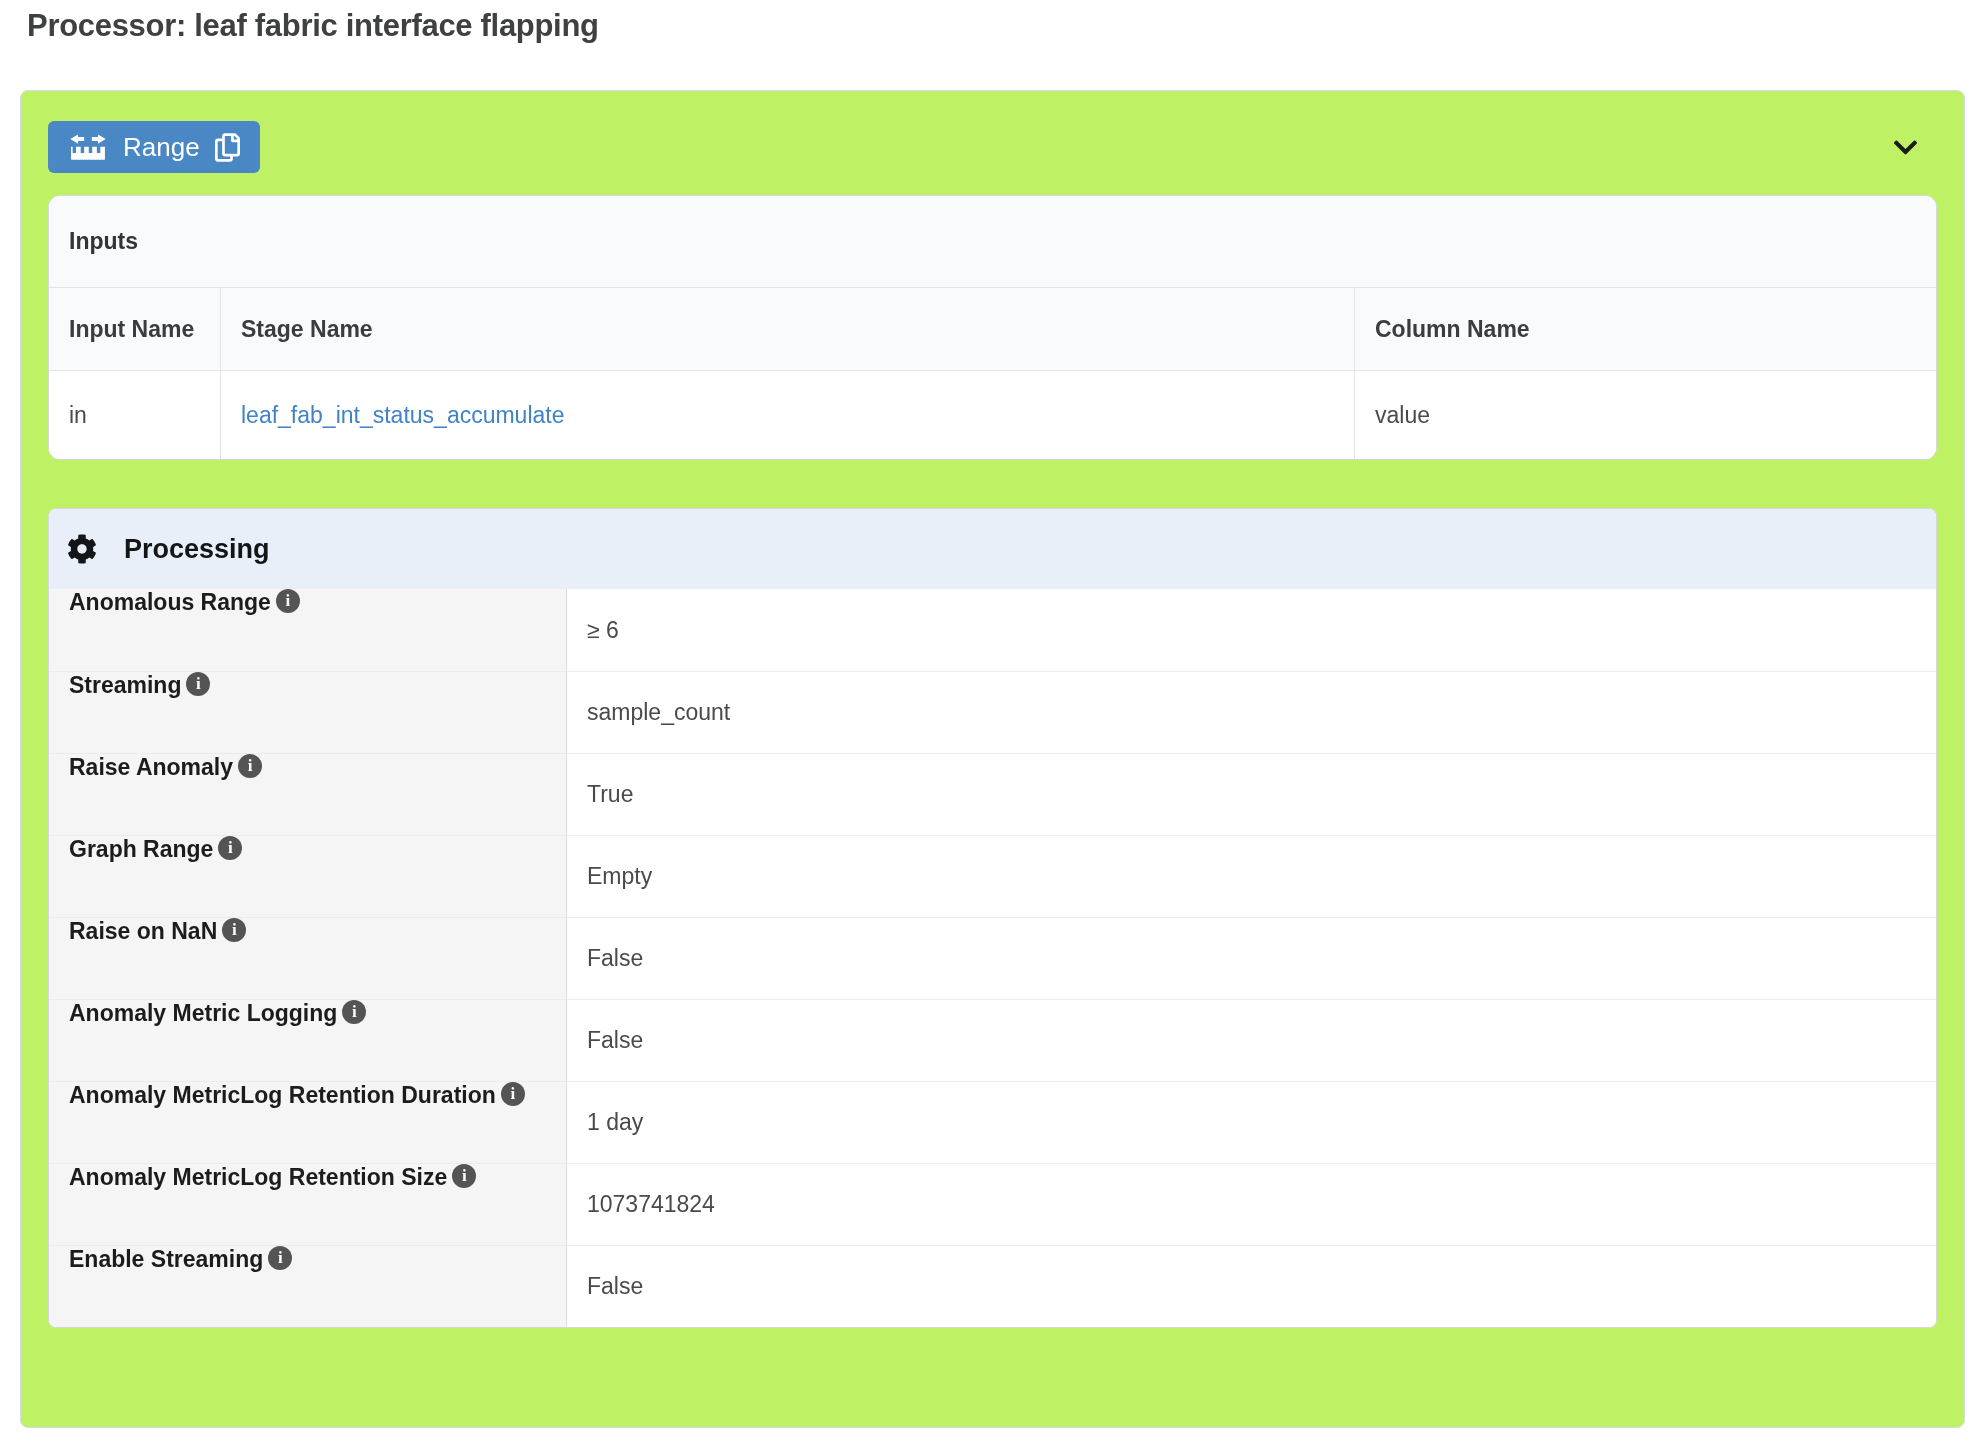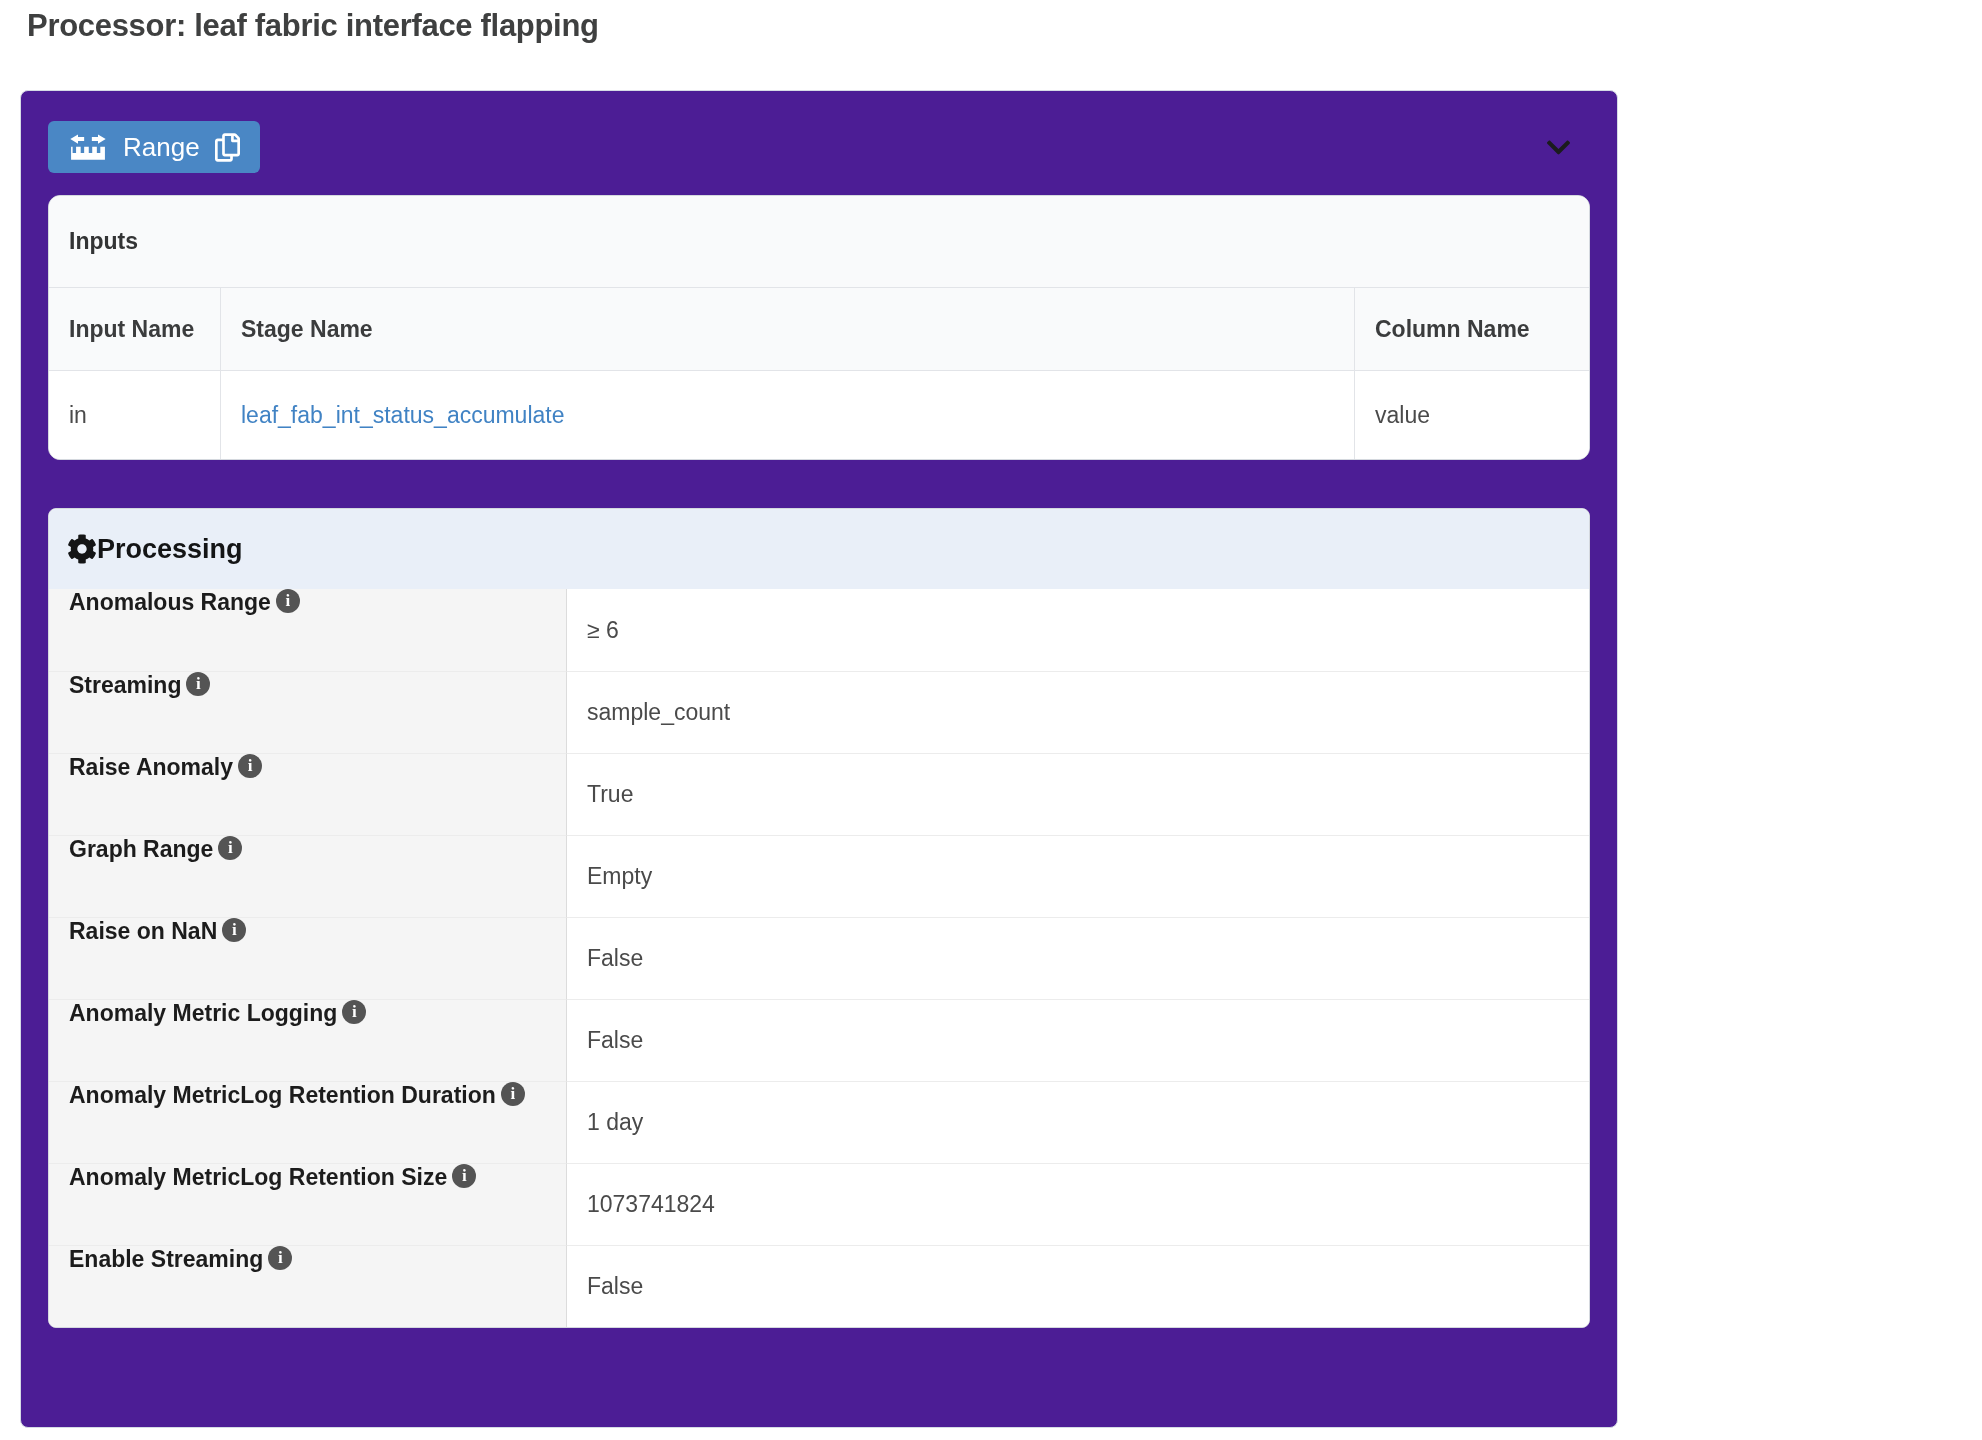--- a/index.html
+++ b/index.html
@@ -7,22 +7,22 @@
   body {
     width: 1982px; height: 1440px; position: relative; overflow: hidden;
     font-family: "Liberation Sans", sans-serif;
     -webkit-font-smoothing: antialiased;
   }
   .page-title {
     position: absolute; top: 8px; left: 27px;
     font-size: 31px; font-weight: 700; color: #3f4040; letter-spacing: -0.3px;
   }
   .panel {
-    position: absolute; top: 90px; left: 20px; width: 1598px; height: 1338px;
-    background: #4c1d95; border: 1px solid #d5dbe5; border-radius: 8px;
+    position: absolute; top: 90px; left: 20px; width: 1945px; height: 1338px;
+    background: #bef264; border: 1px solid #d5dbe5; border-radius: 8px;
     padding: 30px 27px 22px 27px;
   }
   .panel-header {
     display: flex; justify-content: space-between; align-items: center;
     height: 52px; margin-bottom: 22px;
   }
   .range-button {
     display: inline-flex; align-items: center; gap: 15px;
     background: #4a87c5; color: #ffffff; border: none; cursor: pointer;
     height: 52px; padding: 0 20px; border-radius: 6px;
@@ -54,21 +54,21 @@
     font-size: 23px; color: #4a4a4a;
   }
   .cell + .cell { border-left: 1px solid #e2e4e8; }
   .stage-link { color: #4183c4; text-decoration: none; cursor: pointer; }
   
   .config-table {
     background: #ffffff; border: 1px solid #d4d8de; border-radius: 8px;
     overflow: hidden;
   }
   .section-header {
-    min-height: 80px; display: flex; align-items: center; gap: 0;
+    min-height: 80px; display: flex; align-items: center; gap: 27px;
     padding: 0 18px; background: #e9eff8;
     font-size: 27px; font-weight: 700; color: #141516;
   }
   .config-row { display: grid; grid-template-columns: 518px 1fr; }
   .config-row + .config-row .label-cell,
   .config-row + .config-row .value-cell { border-top: 1px solid #ececec; }
   .label-cell {
     min-height: 82px; display: flex; align-items: flex-start; padding: 0 20px;
     background: #f5f5f5; border-right: 1px solid #dcdcdc;
     font-size: 23px; font-weight: 700; color: #1c1c1c;

